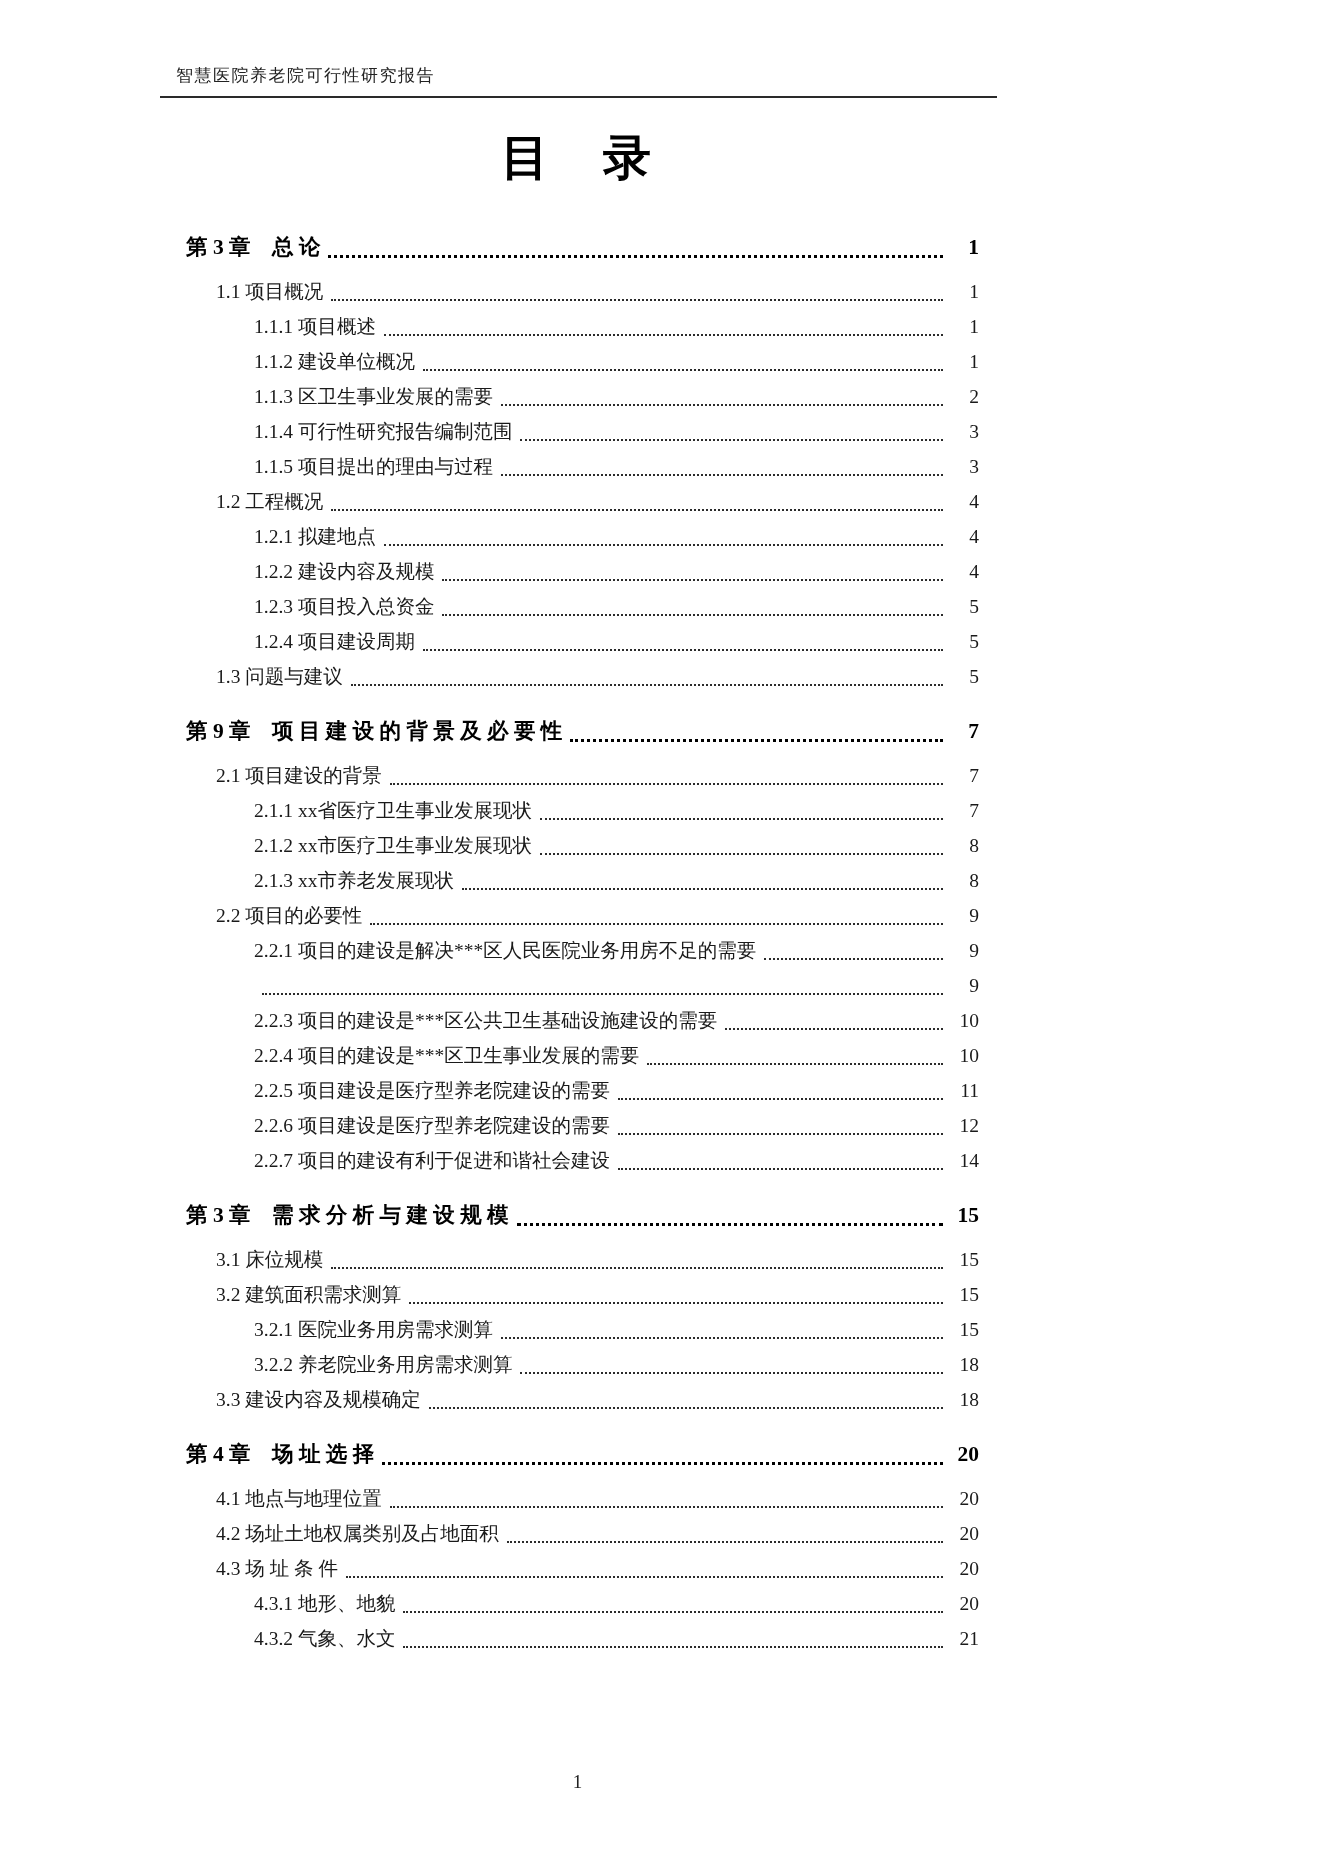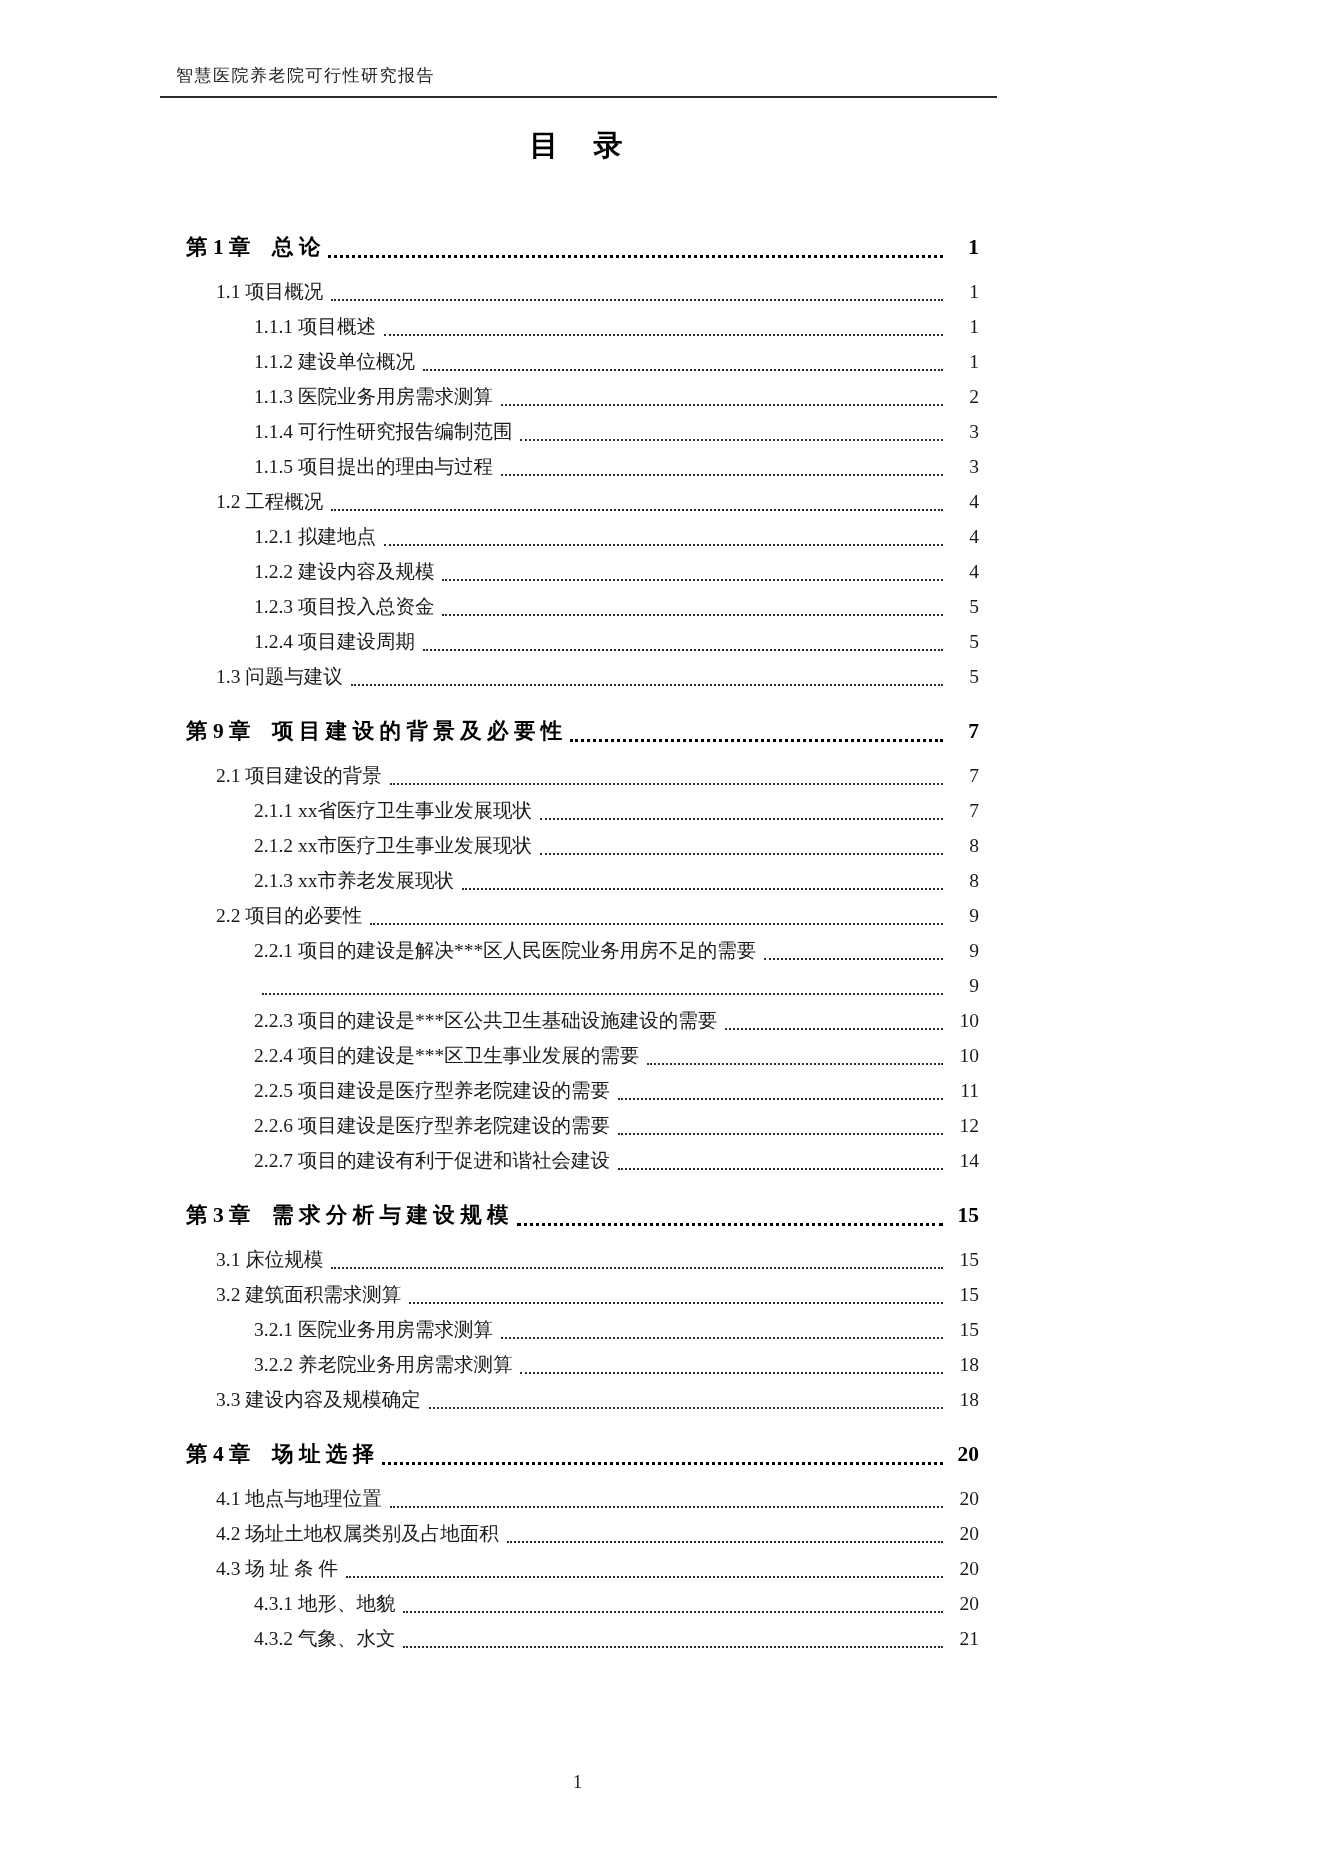--- a/index.html
+++ b/index.html
@@ -22,21 +22,21 @@
     font-size: 17px;
     letter-spacing: 1.5px;
     color: #222;
   }
   .doc-title {
     position: absolute;
     top: 126px;
     left: 0;
     width: 100%;
     text-align: center;
-    font-size: 29px;
+    font-size: 48px;
     font-weight: bold;
     letter-spacing: 3px;
     color: #000;
   }
   .toc {
     position: absolute;
     top: 210px;
     left: 186px;
     right: 176px;
   }
@@ -97,41 +97,41 @@
 <div class="page">
 
   <div class="doc-header">
     <span>智慧医院养老院可行性研究报告</span>
   </div>
 
   <div class="doc-title">目　录</div>
 
   <div class="toc" id="toc">
       <div class="toc-row lv0">
-    <span class="toc-label">第 1 章　总 论</span>
+    <span class="toc-label">第 3 章　总 论</span>
     <span class="toc-leader"></span>
     <span class="toc-page">1</span>
   </div>
       <div class="toc-row lv1">
     <span class="toc-label">1.1 项目概况</span>
     <span class="toc-leader"></span>
     <span class="toc-page">1</span>
   </div>
       <div class="toc-row lv2">
     <span class="toc-label">1.1.1 项目概述</span>
     <span class="toc-leader"></span>
     <span class="toc-page">1</span>
   </div>
       <div class="toc-row lv2">
     <span class="toc-label">1.1.2 建设单位概况</span>
     <span class="toc-leader"></span>
     <span class="toc-page">1</span>
   </div>
       <div class="toc-row lv2">
-    <span class="toc-label">1.1.3 医院业务用房需求测算</span>
+    <span class="toc-label">1.1.3 区卫生事业发展的需要</span>
     <span class="toc-leader"></span>
     <span class="toc-page">2</span>
   </div>
       <div class="toc-row lv2">
     <span class="toc-label">1.1.4 可行性研究报告编制范围</span>
     <span class="toc-leader"></span>
     <span class="toc-page">3</span>
   </div>
       <div class="toc-row lv2">
     <span class="toc-label">1.1.5 项目提出的理由与过程</span>

